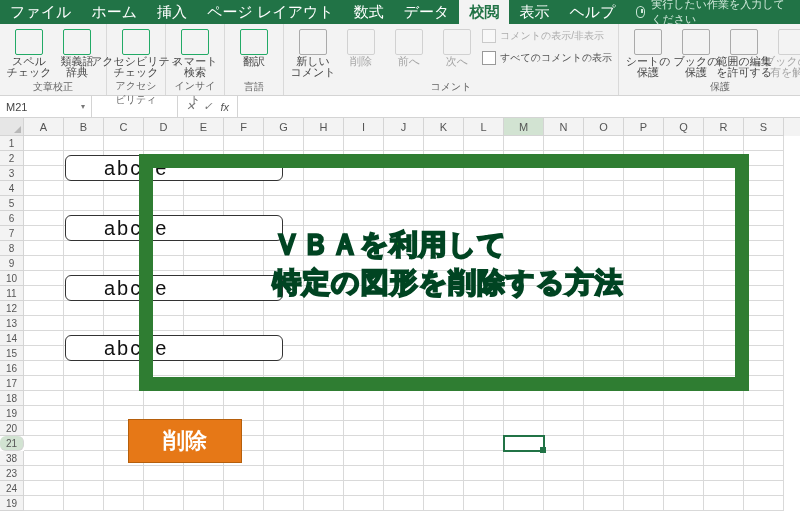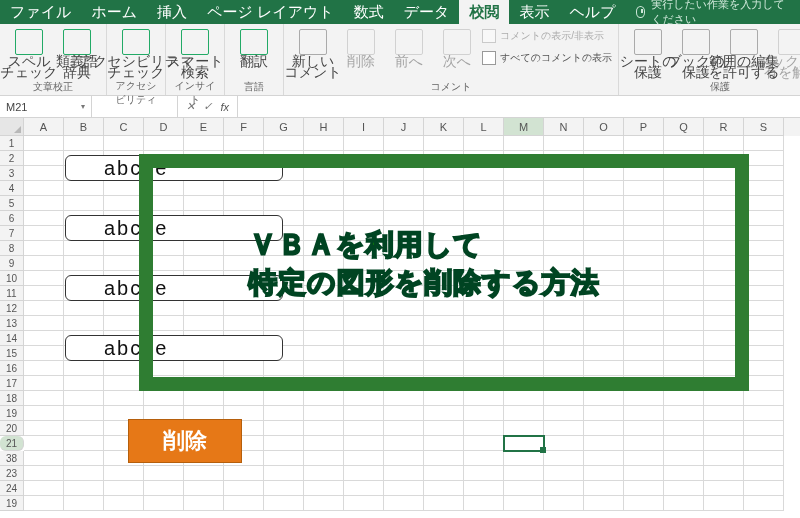--- a/index.html
+++ b/index.html
@@ -13,21 +13,21 @@
   .telllabel .bulb { width: 12px; height: 12px; border: 1px solid #cfe8da; border-radius: 50%; position: relative; }
   .telllabel .bulb::after { content:""; position:absolute; left:4px; top:2px; width:2px; height:4px; background:#cfe8da;}
 
   
   .ribbon { height: 72px; background: #f3f3f3; border-bottom: 1px solid #d4d4d4; display: flex; }
   .group { border-right: 1px solid #d9d9d9; padding: 3px 6px 1px; display: flex; flex-direction: column; justify-content: space-between; }
   .group-body { display: flex; gap: 2px; }
   .group-label { text-align: center; font-size: 10px; color: #666; padding-top: 1px; }
   .ctrl { display: flex; flex-direction: column; align-items: center; justify-content: flex-start; width: 46px; gap: 1px; cursor: pointer; padding-top: 2px;}
   .ctrl.big .ic { width: 28px; height: 26px; }
-  .ctrl.big .clabel { font-size: 14px; text-align: center; line-height: 11px; color: #444; white-space: pre; }
+  .ctrl.big .clabel { font-size: 11px; text-align: center; line-height: 11px; color: #444; white-space: pre; }
   .ctrl.disabled { opacity: .45; cursor: default; }
   .ic { display:inline-block; border:1px solid #6da; border-radius:2px; width: 22px; height:20px;}
   .ic.blue{border-color:#2a6;} .ic.grey{border-color:#aaa;}
   .mini-col { display:flex; flex-direction:column; gap:8px; padding-top:2px;}
   .mini { display:flex; align-items:center; gap:4px; font-size:10px; color:#555; cursor:pointer; white-space:nowrap;}
   .mini.disabled{opacity:.45; cursor:default;}
   .mi { width:14px; height:14px; display:inline-block; border:1px solid #999; background:#fff; }
 
   
   .fb-row { height:22px; display:flex; align-items:stretch; border-bottom:1px solid #d4d4d4; background:#fff;}
@@ -57,21 +57,21 @@
   .cell{border-right:1px solid #d9d9d9; border-bottom:1px solid #d9d9d9;}
 
   .sel-cell{position:absolute; border:2px solid #217346; width:42px; height:17px;}
   .sel-cell::after{content:""; position:absolute; right:-3px; bottom:-3px; width:6px; height:6px; background:#217346;}
 
   
   .shape { position:absolute; }
   .rnd { border:1.5px solid #333; border-radius:6px; background:#fff; font-size:20px; font-family: "Times New Roman", serif; letter-spacing:2px; color:#111; display:flex; align-items:center; padding-left:38px; }
   .btn-del { background:#e67817; color:#fff; font-size:22px; font-weight:bold; display:flex; align-items:center; justify-content:center; border:1px solid #b55f0c; }
   .callout { border:14px solid #2f7d32; background:transparent; }
-  .callout-text { position:absolute; font-size:28px; font-weight:900; color:#159a00; -webkit-text-stroke:2px #042; text-align:left; line-height:1.35; letter-spacing:1px; white-space:pre; }
+  .callout-text { position:absolute; font-size:28px; font-weight:900; color:#159a00; -webkit-text-stroke:2px #042; text-align:left; line-height:1.35; letter-spacing:1px; white-space:pre;margin-left:24px; }
 
 </style>
 </head>
 <body>
 
 <div class="tabstrip">
   <div class="tab">ファイル</div>
   <div class="tab">ホーム</div>
   <div class="tab">挿入</div>
   <div class="tab">ページ レイアウト</div>

